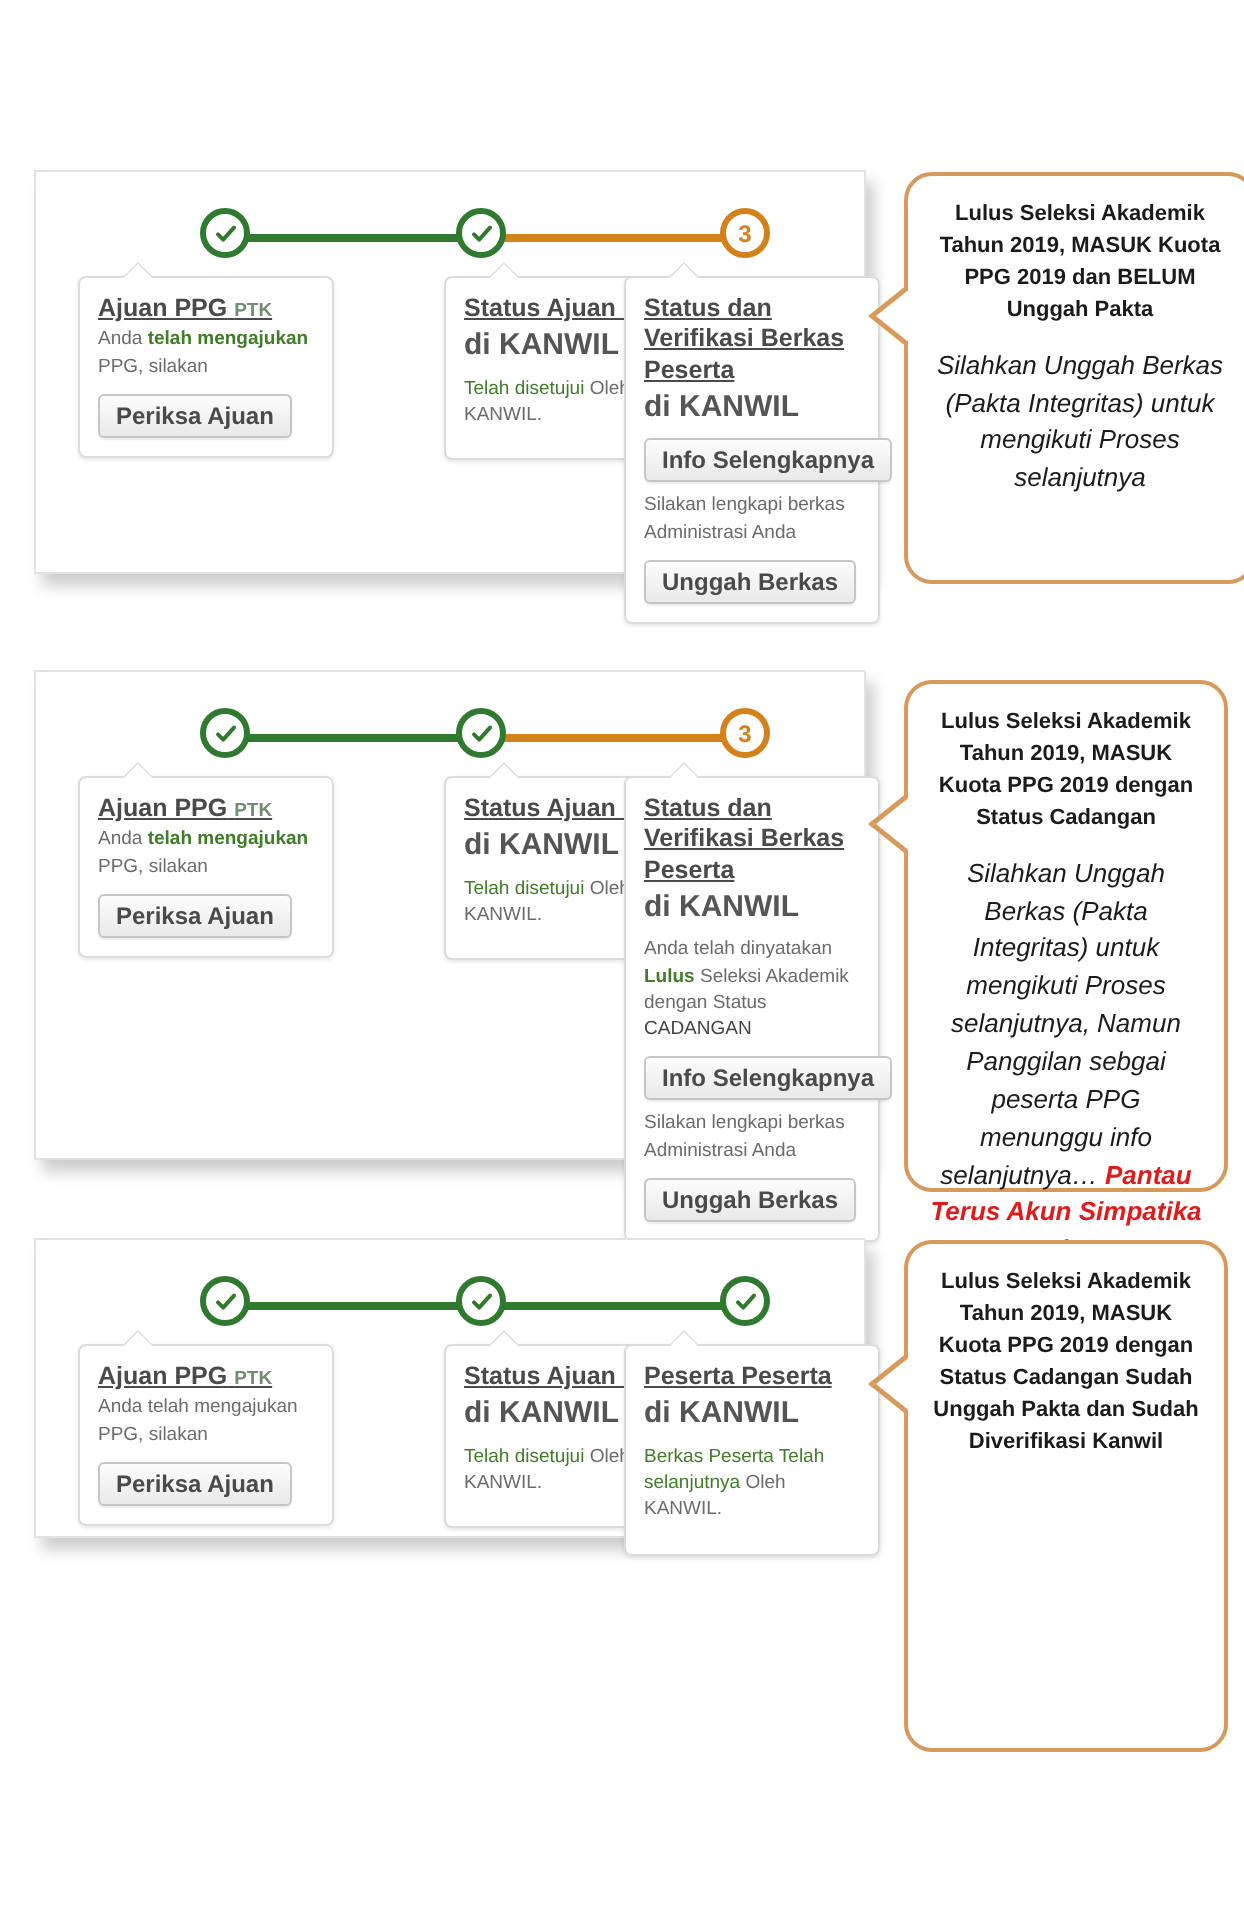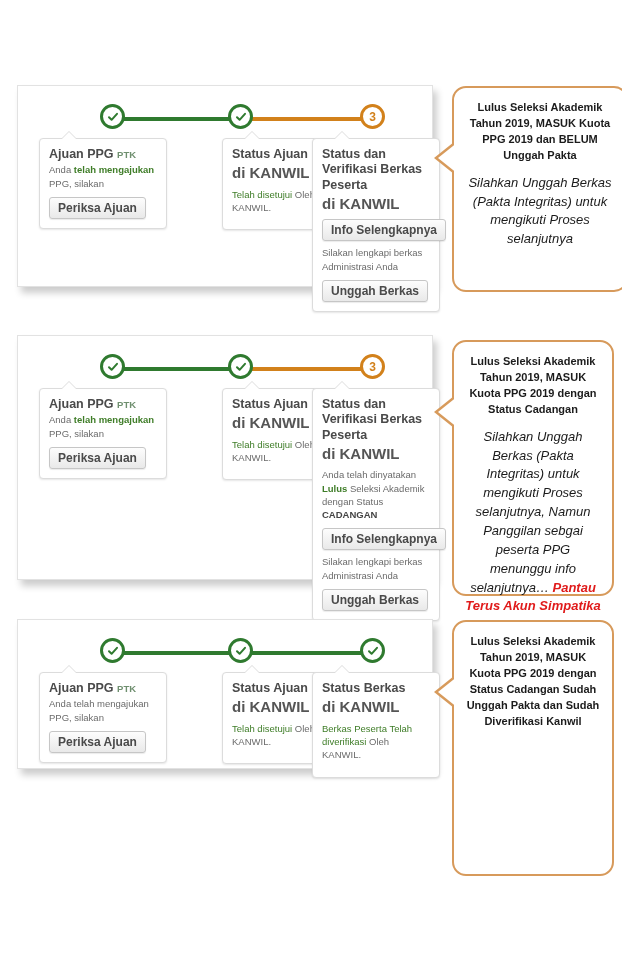--- a/index.html
+++ b/index.html
@@ -69,33 +69,33 @@
     border-left:7px solid transparent;border-right:7px solid transparent;
     border-bottom:7px solid #ffffff;
   }
   .card:before{
     content:"";position:absolute;top:-8px;left:21px;
     border-left:8px solid transparent;border-right:8px solid transparent;
     border-bottom:8px solid #dcdcdc;
   }
   .card-title{
     font-size:12.5px;font-weight:bold;color:#4a4a4a;
-    line-height:1.22;margin:0 0 1px 0;
+    line-height:1.22;margin:0 0 1px 0;text-decoration:underline;
   }
   .card-title .sub{font-size:9.5px;color:#6f8f6f;font-weight:bold;}
   .card-sub{
     font-size:15px;font-weight:bold;color:#555555;
     line-height:1.3;margin:0 0 5px 0;
   }
   .card-text{
     font-size:9.5px;color:#6b6b6b;line-height:1.4;margin:0 0 6px 0;
   }
   .card-text .g{color:#3f7d28;font-weight:bold;}
   .card-text .gn{color:#3f7d28;}
-  .card-text .b{color:#444;font-weight:bold;}
+  .card-text .b{color:#444;font-weight:normal;}
   .btn{
     display:inline-block;
     font-size:12px;color:#4a4a4a;font-weight:bold;
     background:linear-gradient(#fdfdfd,#e9e9e9);
     border:1px solid #c6c6c6;border-radius:3px;
     padding:3px 8px;margin:1px 0 5px 0;
     box-shadow:0 1px 1px rgba(0,0,0,0.08);
     cursor:pointer;white-space:nowrap;
   }
   .btn:last-child{margin-bottom:0;}
@@ -317,24 +317,24 @@
 
         <div class="card c2">
           <div class="card-title">Status Ajuan PPG</div>
           <div class="card-sub">di KANWIL</div>
           <div class="card-text">
             <span class="gn">Telah disetujui</span> Oleh KANWIL.
           </div>
         </div>
 
         <div class="card c3">
-          <div class="card-title">Status Berkas</div>
-          <div class="card-sub">di KANWIL</div>
-          <div class="card-text">
-            <span class="gn">Berkas Peserta Telah diverifikasi</span> Oleh KANWIL.
+          <div class="card-title">Peserta Peserta</div>
+          <div class="card-sub">di KANWIL</div>
+          <div class="card-text">
+            <span class="gn">Berkas Peserta Telah selanjutnya</span> Oleh KANWIL.
           </div>
         </div>
 
       </div>
     </div>
 
     <div class="callout callout-3">
       <div class="tail"></div>
       <div class="tail-in"></div>
       <div class="co-head">Lulus Seleksi Akademik Tahun 2019, MASUK Kuota PPG 2019 dengan Status Cadangan Sudah Unggah Pakta dan Sudah Diverifikasi Kanwil</div>

